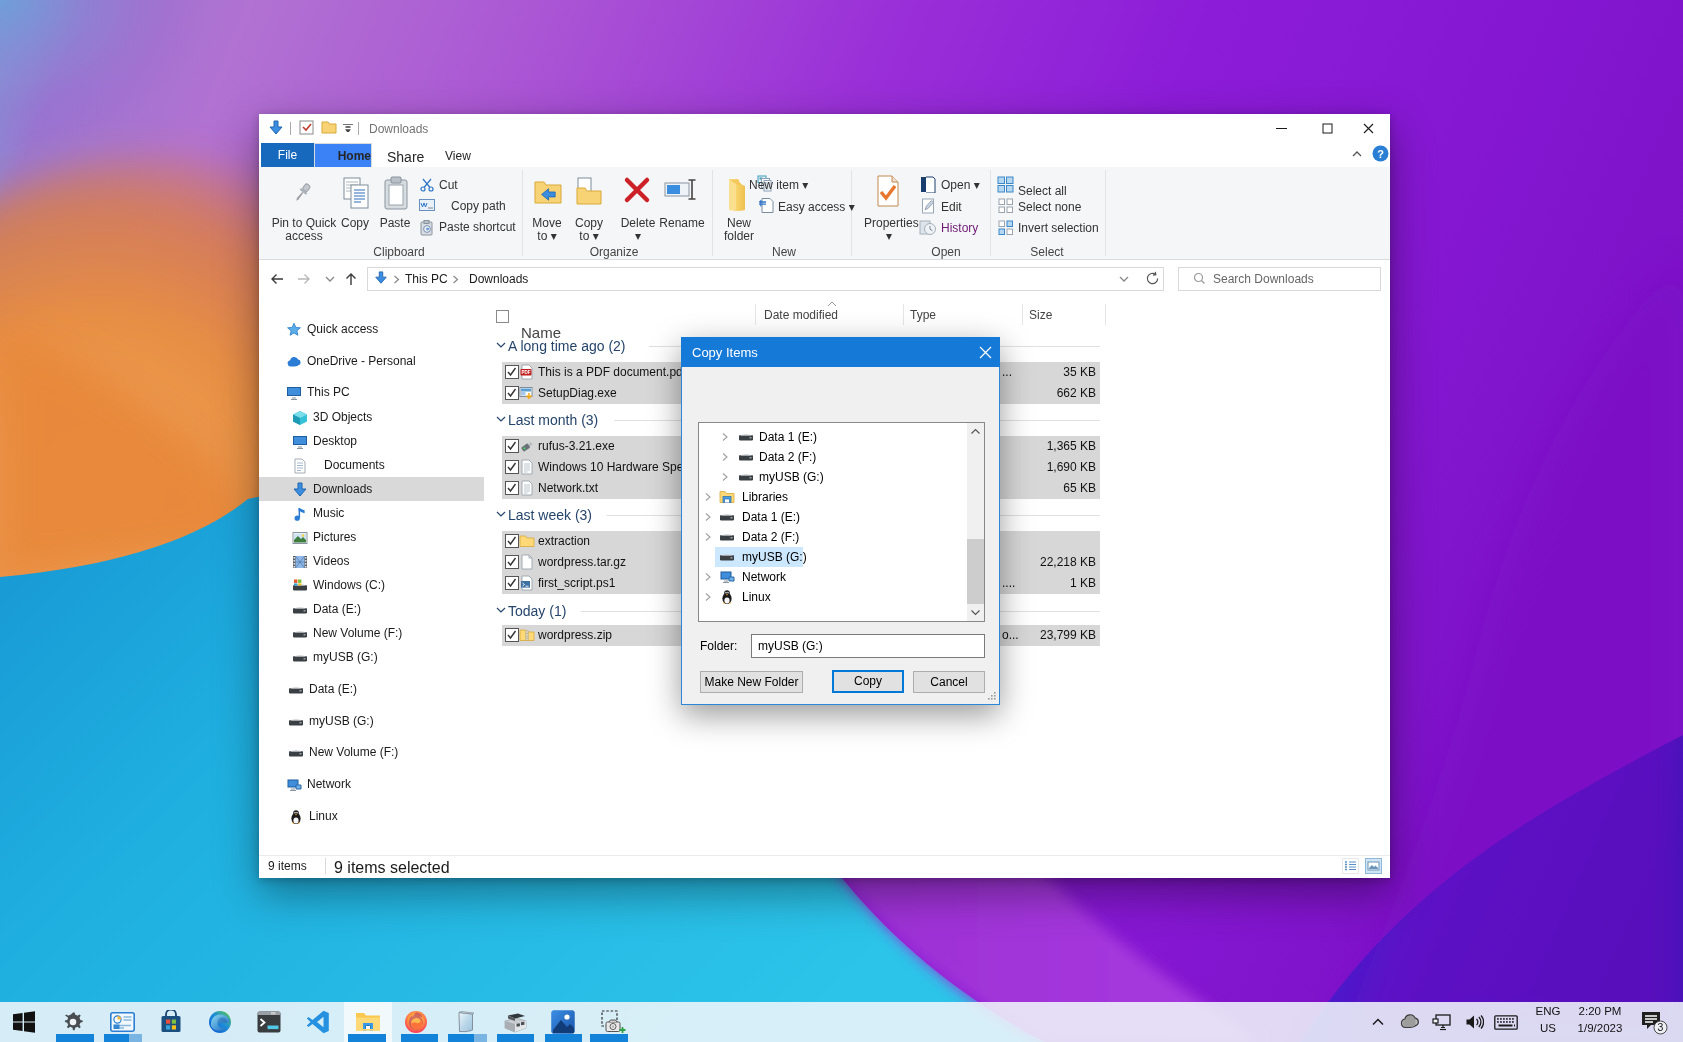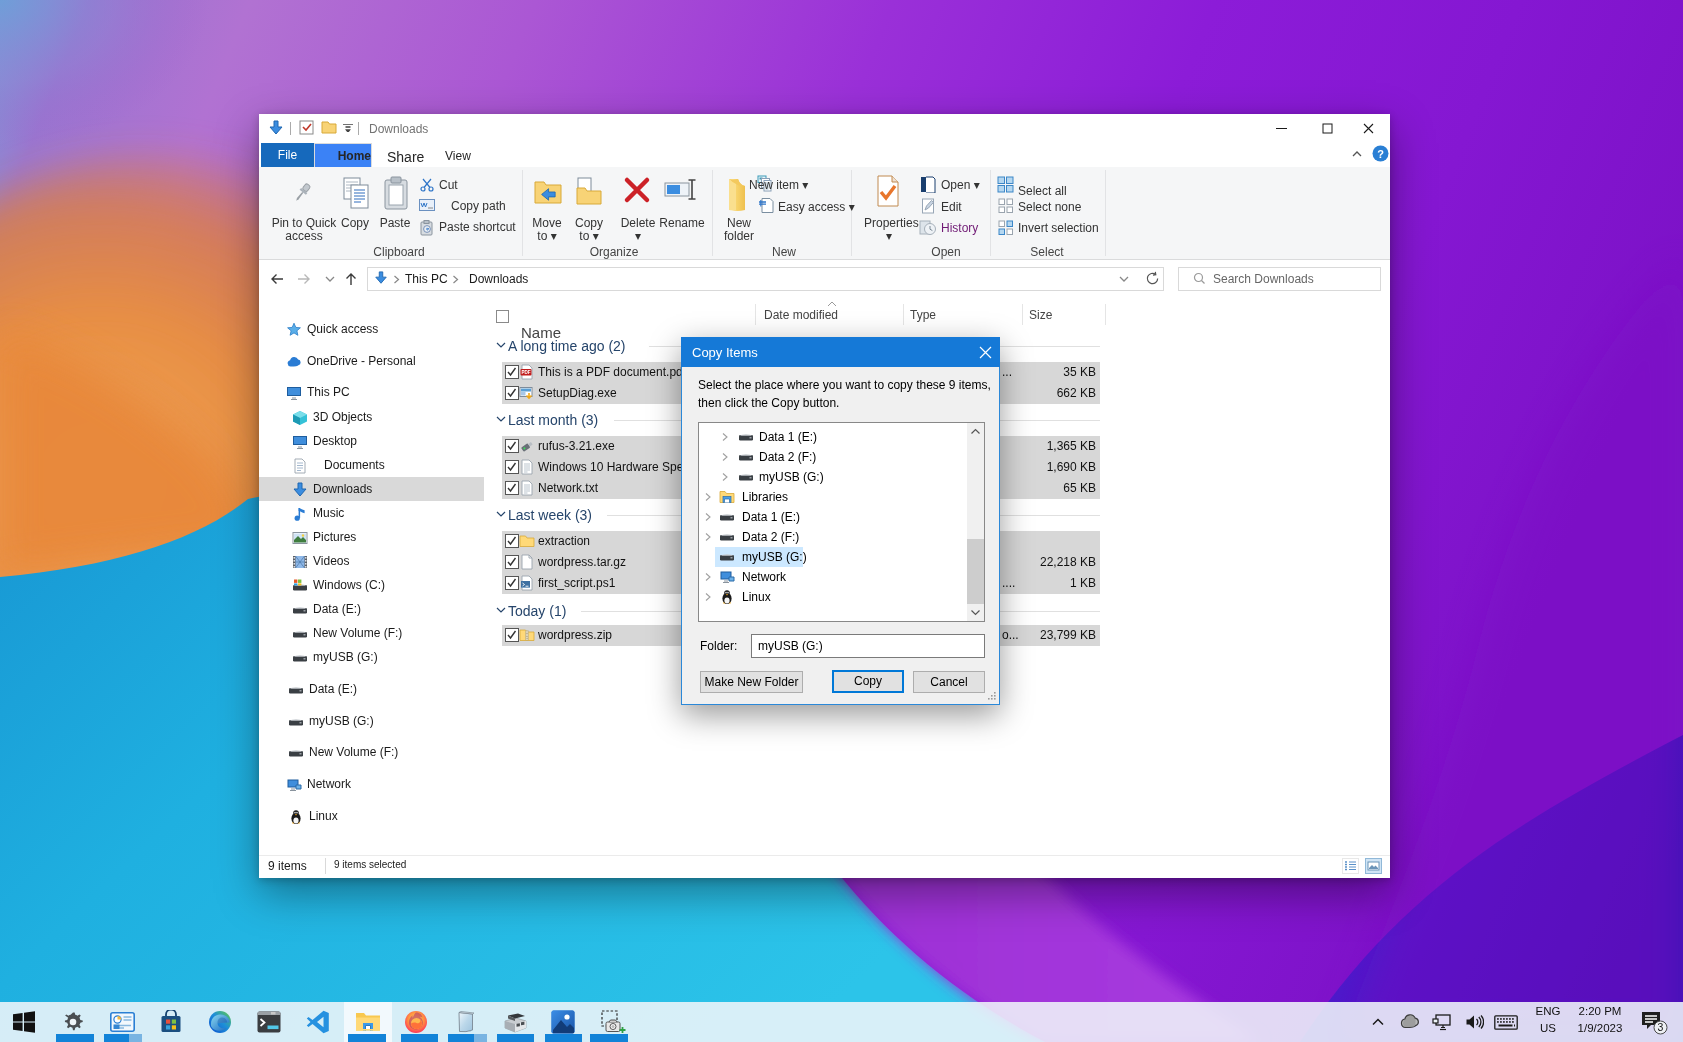--- a/index.html
+++ b/index.html
@@ -646,42 +646,41 @@
   <svg class="r" style="left:260px;top:513px" width="16" height="16">
       <use href="#i-zip"></use>
     </svg>
   <div class="fn" style="top:514px;">wordpress.zip</div>
   <div class="dots" style="top:514px;">o...</div>
   <div class="fs" style="top:514px;">23,799 KB</div>
 
   <div class="r" style="left:0;top:741px;width:1131px;height:23px;border-top:1px solid #ebebeb;box-sizing:border-box;background:#fff;"></div>
   <div class="t" style="left:9px;top:745px;font-size:12px;color:#1a1a1a;">9 items</div>
   <div class="r" style="left:66px;top:744px;width:1px;height:16px;background:#d9d9d9;"></div>
-  <div class="t" style="left:75px;top:745px;font-size:10px;color:#1a1a1a;">9 items selected</div>
+  <div class="t" style="left:75px;top:745px;font-size:16px;color:#1a1a1a;">9 items selected</div>
   <svg class="r" style="left:1083px;top:744px;" width="17" height="16" viewBox="0 0 17 16">
       <rect x="0.5" y="0.5" width="16" height="15" fill="#fff" stroke="#e8e8e8"></rect>
       <g stroke="#5a90c8">
         <path d="M3 4 h2 M3 6.5 h2 M3 9 h2 M3 11.5 h2" stroke-width="1.4"></path>
         <path d="M7 4 h7 M7 6.5 h7 M7 9 h7 M7 11.5 h7"></path>
       </g>
     </svg>
   <svg class="r" style="left:1106px;top:744px;" width="17" height="16" viewBox="0 0 17 16">
       <rect x="0.5" y="0.5" width="16" height="15" fill="#cfe4f5" stroke="#90b8d8"></rect>
       <rect x="3" y="4" width="11" height="8" fill="#fff" stroke="#6a94b8"></rect>
       <path d="M4 10 l3-3 2 2 1.5-1.5 2.5 2.5 v1 H4 z" fill="#6a94b8"></path>
     </svg>
 </div>
 
 <div id="dlg">
   <div class="r" style="left:-1px;top:-1px;width:319px;height:30px;background:#1579d7;"></div>
   <div class="t" style="left:10px;top:7px;color:#fff;font-size:13px;">Copy Items</div>
   <svg class="r" style="left:296px;top:7px;" width="15" height="15" viewBox="0 0 15 15">
       <path d="M2 2 L13 13 M13 2 L2 13" stroke="#fff" stroke-width="1.2"></path>
     </svg>
-  <div class="t" style="left:16px;top:38px;font-size:12px;color:#000;line-height:18px;">Select the place where you want to copy these 9 items,<br>then click the Copy button.</div>
   <div class="r" style="left:16px;top:84px;width:287px;height:200px;background:#fff;border:1px solid #888;box-sizing:border-box;"></div>
 
   <div class="r" style="left:285px;top:85px;width:17px;height:198px;background:#f0f0f0;"></div>
   <svg class="r" style="left:285px;top:85px;" width="17" height="17" viewBox="0 0 17 17">
       <path d="M4.5 10.5 L8.5 6.5 l4 4" fill="none" stroke="#555" stroke-width="1.2"></path>
     </svg>
   <svg class="r" style="left:285px;top:266px;" width="17" height="17" viewBox="0 0 17 17">
       <path d="M4.5 6.5 L8.5 10.5 l4 -4" fill="none" stroke="#555" stroke-width="1.2"></path>
     </svg>
   <div class="r" style="left:285px;top:201px;width:17px;height:65px;background:#cdcdcd;"></div>

